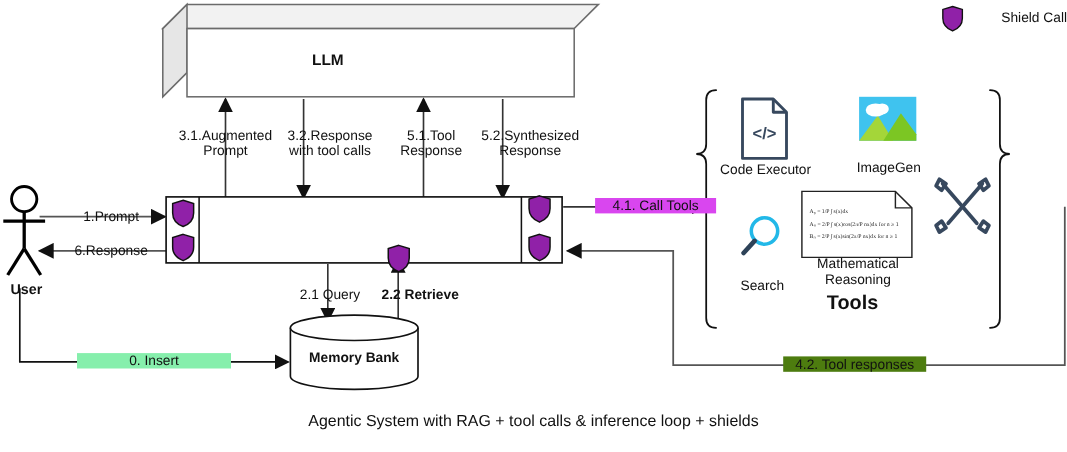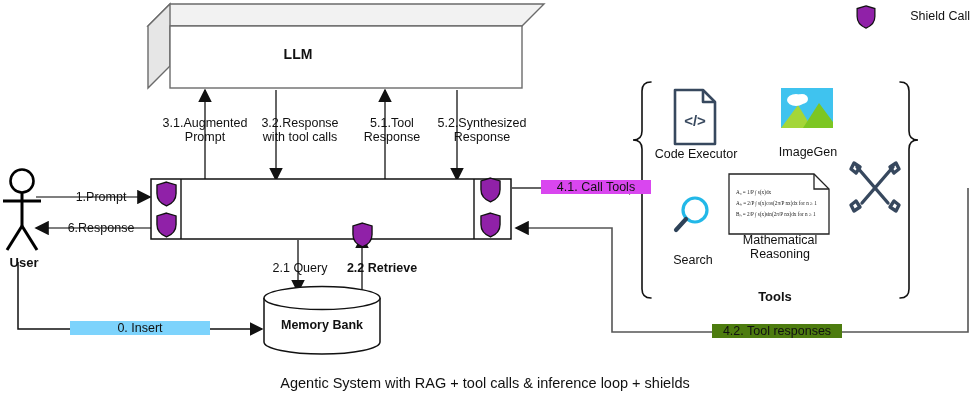--- a/index.html
+++ b/index.html
@@ -92,21 +92,21 @@
     <circle cx="20" cy="13" r="11.5" fill="#ffffff" stroke="#000" stroke-width="2.6"></circle>
     <line x1="20" y1="25" x2="20" y2="58" stroke="#000" stroke-width="3"></line>
     <line x1="1" y1="33" x2="39" y2="33" stroke="#000" stroke-width="3"></line>
     <line x1="20" y1="58" x2="5" y2="82" stroke="#000" stroke-width="3"></line>
     <line x1="20" y1="58" x2="35" y2="82" stroke="#000" stroke-width="3"></line>
   </svg>
   <div class="abs lbl bold" style="left:0px;top:256px;width:48px;font-size:13px;">User</div>
 
   <div class="abs lbl" style="left:48px;top:190px;width:106px;">1.Prompt</div>
   <div class="abs lbl" style="left:48px;top:221px;width:106px;">6.Response</div>
-  <div class="abs lbl" style="left:70px;top:321px;width:140px;background:#7dd3fc;">0. Insert</div>
+  <div class="abs lbl" style="left:70px;top:321px;width:140px;background:#86efac;">0. Insert</div>
   <div class="abs lbl" style="left:254px;top:261px;width:92px;">2.1 Query</div>
   <div class="abs lbl" style="left:332px;top:261px;width:100px;font-weight:bold;">2.2 Retrieve</div>
   <div class="abs lbl" style="left:142px;top:116px;width:126px;">3.1.Augmented
 Prompt</div>
   <div class="abs lbl" style="left:238px;top:116px;width:124px;">3.2.Response
 with tool calls</div>
   <div class="abs lbl" style="left:344px;top:116px;width:96px;">5.1.Tool
 Response</div>
   <div class="abs lbl" style="left:420px;top:116px;width:124px;">5.2.Synthesized
 Response</div>
@@ -150,21 +150,21 @@
     <g stroke="#37485e" stroke-width="3.4" fill="none" stroke-linecap="round" stroke-linejoin="round">
       <path d="M9,7 L40,43"></path>
       <path d="M45,7 L14,43"></path>
       <path d="M6,3 L12,7 L8,13 L3,9 Z"></path>
       <path d="M48,3 L42,7 L46,13 L51,9 Z"></path>
       <path d="M48,51 L42,47 L46,41 L51,45 Z"></path>
       <path d="M6,51 L12,47 L8,41 L3,45 Z"></path>
     </g>
   </svg>
 
-  <div class="abs lbl bold" style="left:730px;top:290px;width:90px;font-size:13px;">Tools</div>
+  <div class="abs lbl bold" style="left:730px;top:268px;width:90px;font-size:18px;">Tools</div>
 
   <svg class="abs" style="left:856px;top:5px;" width="20" height="24" viewBox="0 0 22 27">
     <path d="M11,1 L21,4 L21,13 Q21,22 11,26 Q1,22 1,13 L1,4 Z" fill="#9021a8" stroke="#111" stroke-width="1.4"></path>
   </svg>
   <div class="abs lbl" style="left:880px;top:9px;width:90px;text-align:right;">Shield Call</div>
 
   <div class="abs lbl" style="left:0px;top:376px;width:970px;font-size:14.5px;">Agentic System with RAG + tool calls &amp; inference loop + shields</div>
 
 </div>
 

